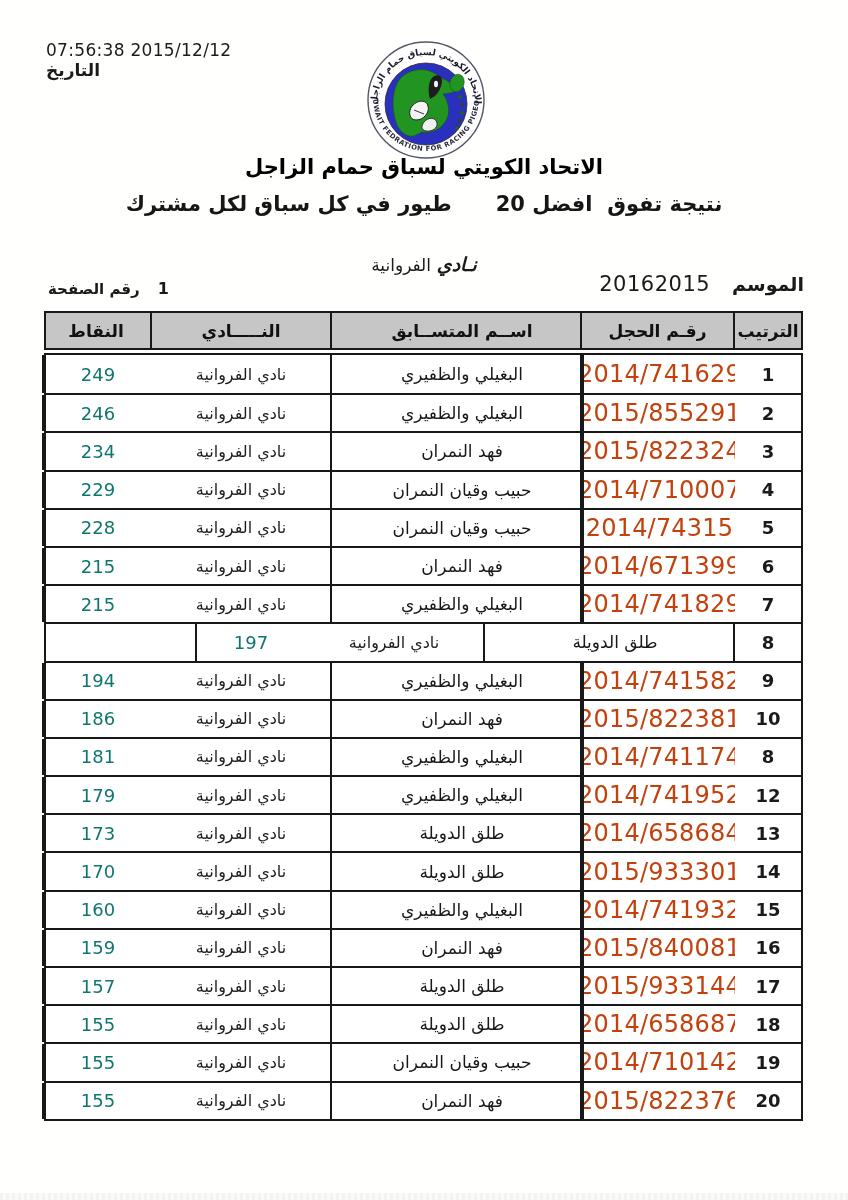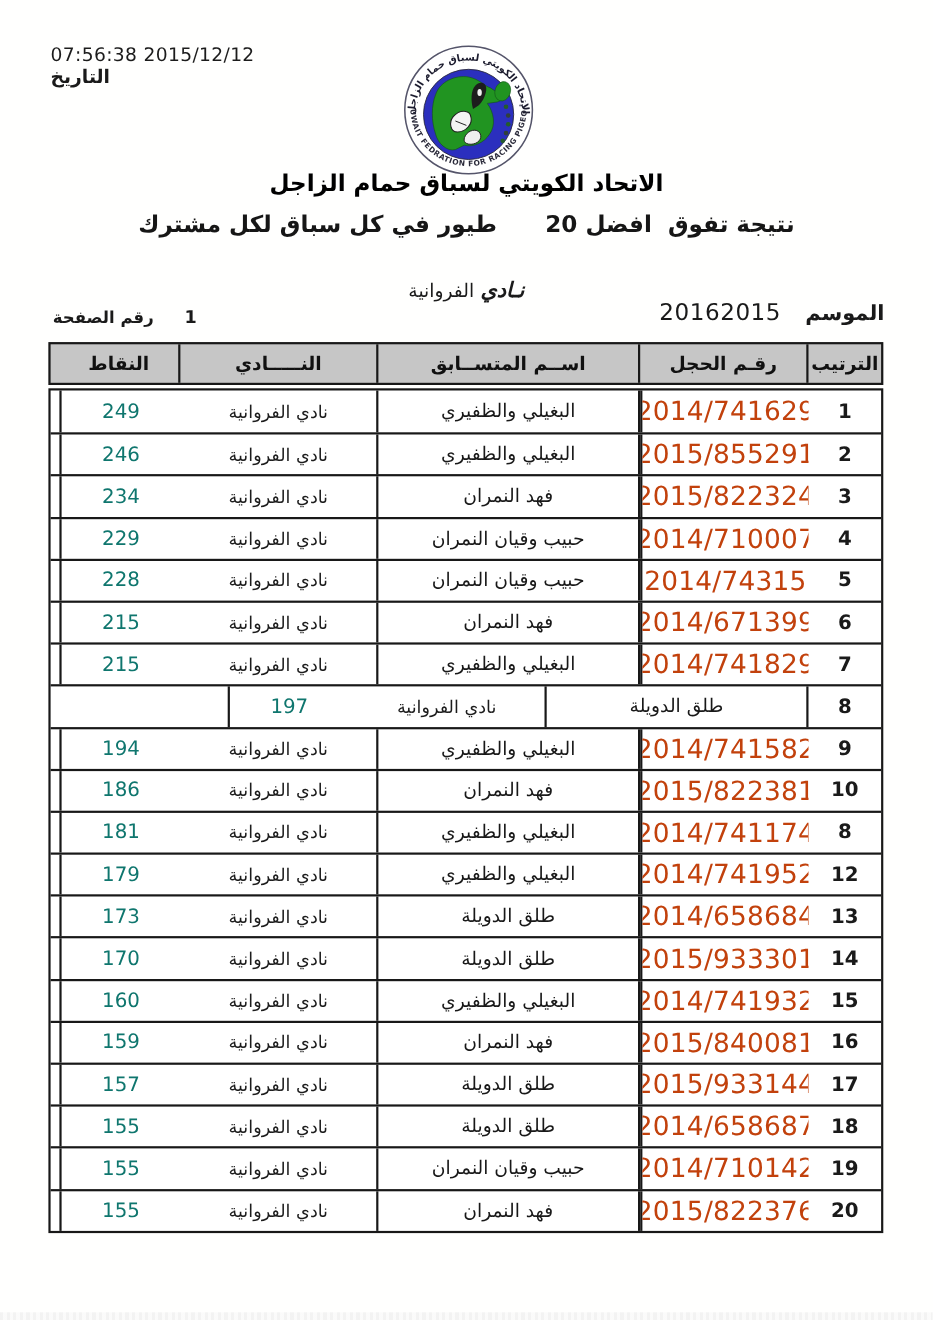--- a/index.html
+++ b/index.html
@@ -43,21 +43,21 @@
 
   
   .season-row{
     position:absolute;right:44px;top:272px;
     display:flex;direction:rtl;align-items:baseline;gap:22px;
   }
   .season-label{font-weight:bold;font-size:19px;}
   .season-value{font-size:21px;direction:ltr;letter-spacing:.5px;margin-left:48px;}
   .page-row{
     position:absolute;left:48px;top:279px;
-    display:flex;align-items:baseline;gap:28px;
+    display:flex;align-items:baseline;gap:18px;
   }
   .page-label{font-weight:bold;font-size:15px;direction:rtl;}
   .page-value{font-weight:bold;font-size:16px;}
 
   
   .thead{
     position:absolute;left:44px;top:311px;width:759px;height:39px;
     background:#c6c6c6;border:2px solid #181818;box-sizing:border-box;
     display:flex;direction:rtl;
   }
@@ -75,21 +75,21 @@
   .trow{display:flex;height:38.2px;box-sizing:border-box;}
   .trow + .trow{border-top:2px solid #181818;}
   .td{
     display:flex;align-items:center;justify-content:center;
     box-sizing:border-box;overflow:hidden;
   }
   .td + .td{border-inline-start:2px solid #181818;}
 
   .w-rank{flex:0 0 66px;}
   .w-ring{flex:0 0 153px;}
-  .w-name{flex:0 0 238px;}
+  .w-name{flex:0 0 238px;margin-left:12px;}
   .w-club{flex:0 0 180px;}
   .w-points{flex:0 0 110px;}
 
   .rank-cell{font-weight:bold;font-size:18px;}
   .ring-cell{font-size:24px;direction:ltr;letter-spacing:.2px;color:#c2410c;}
   .name-cell{font-size:17px;color:#181818;}
   .club-cell{font-size:16px;color:#1c1c1c;}
   .points-cell{font-size:18px;direction:ltr;color:#0f766e;}
 
   

